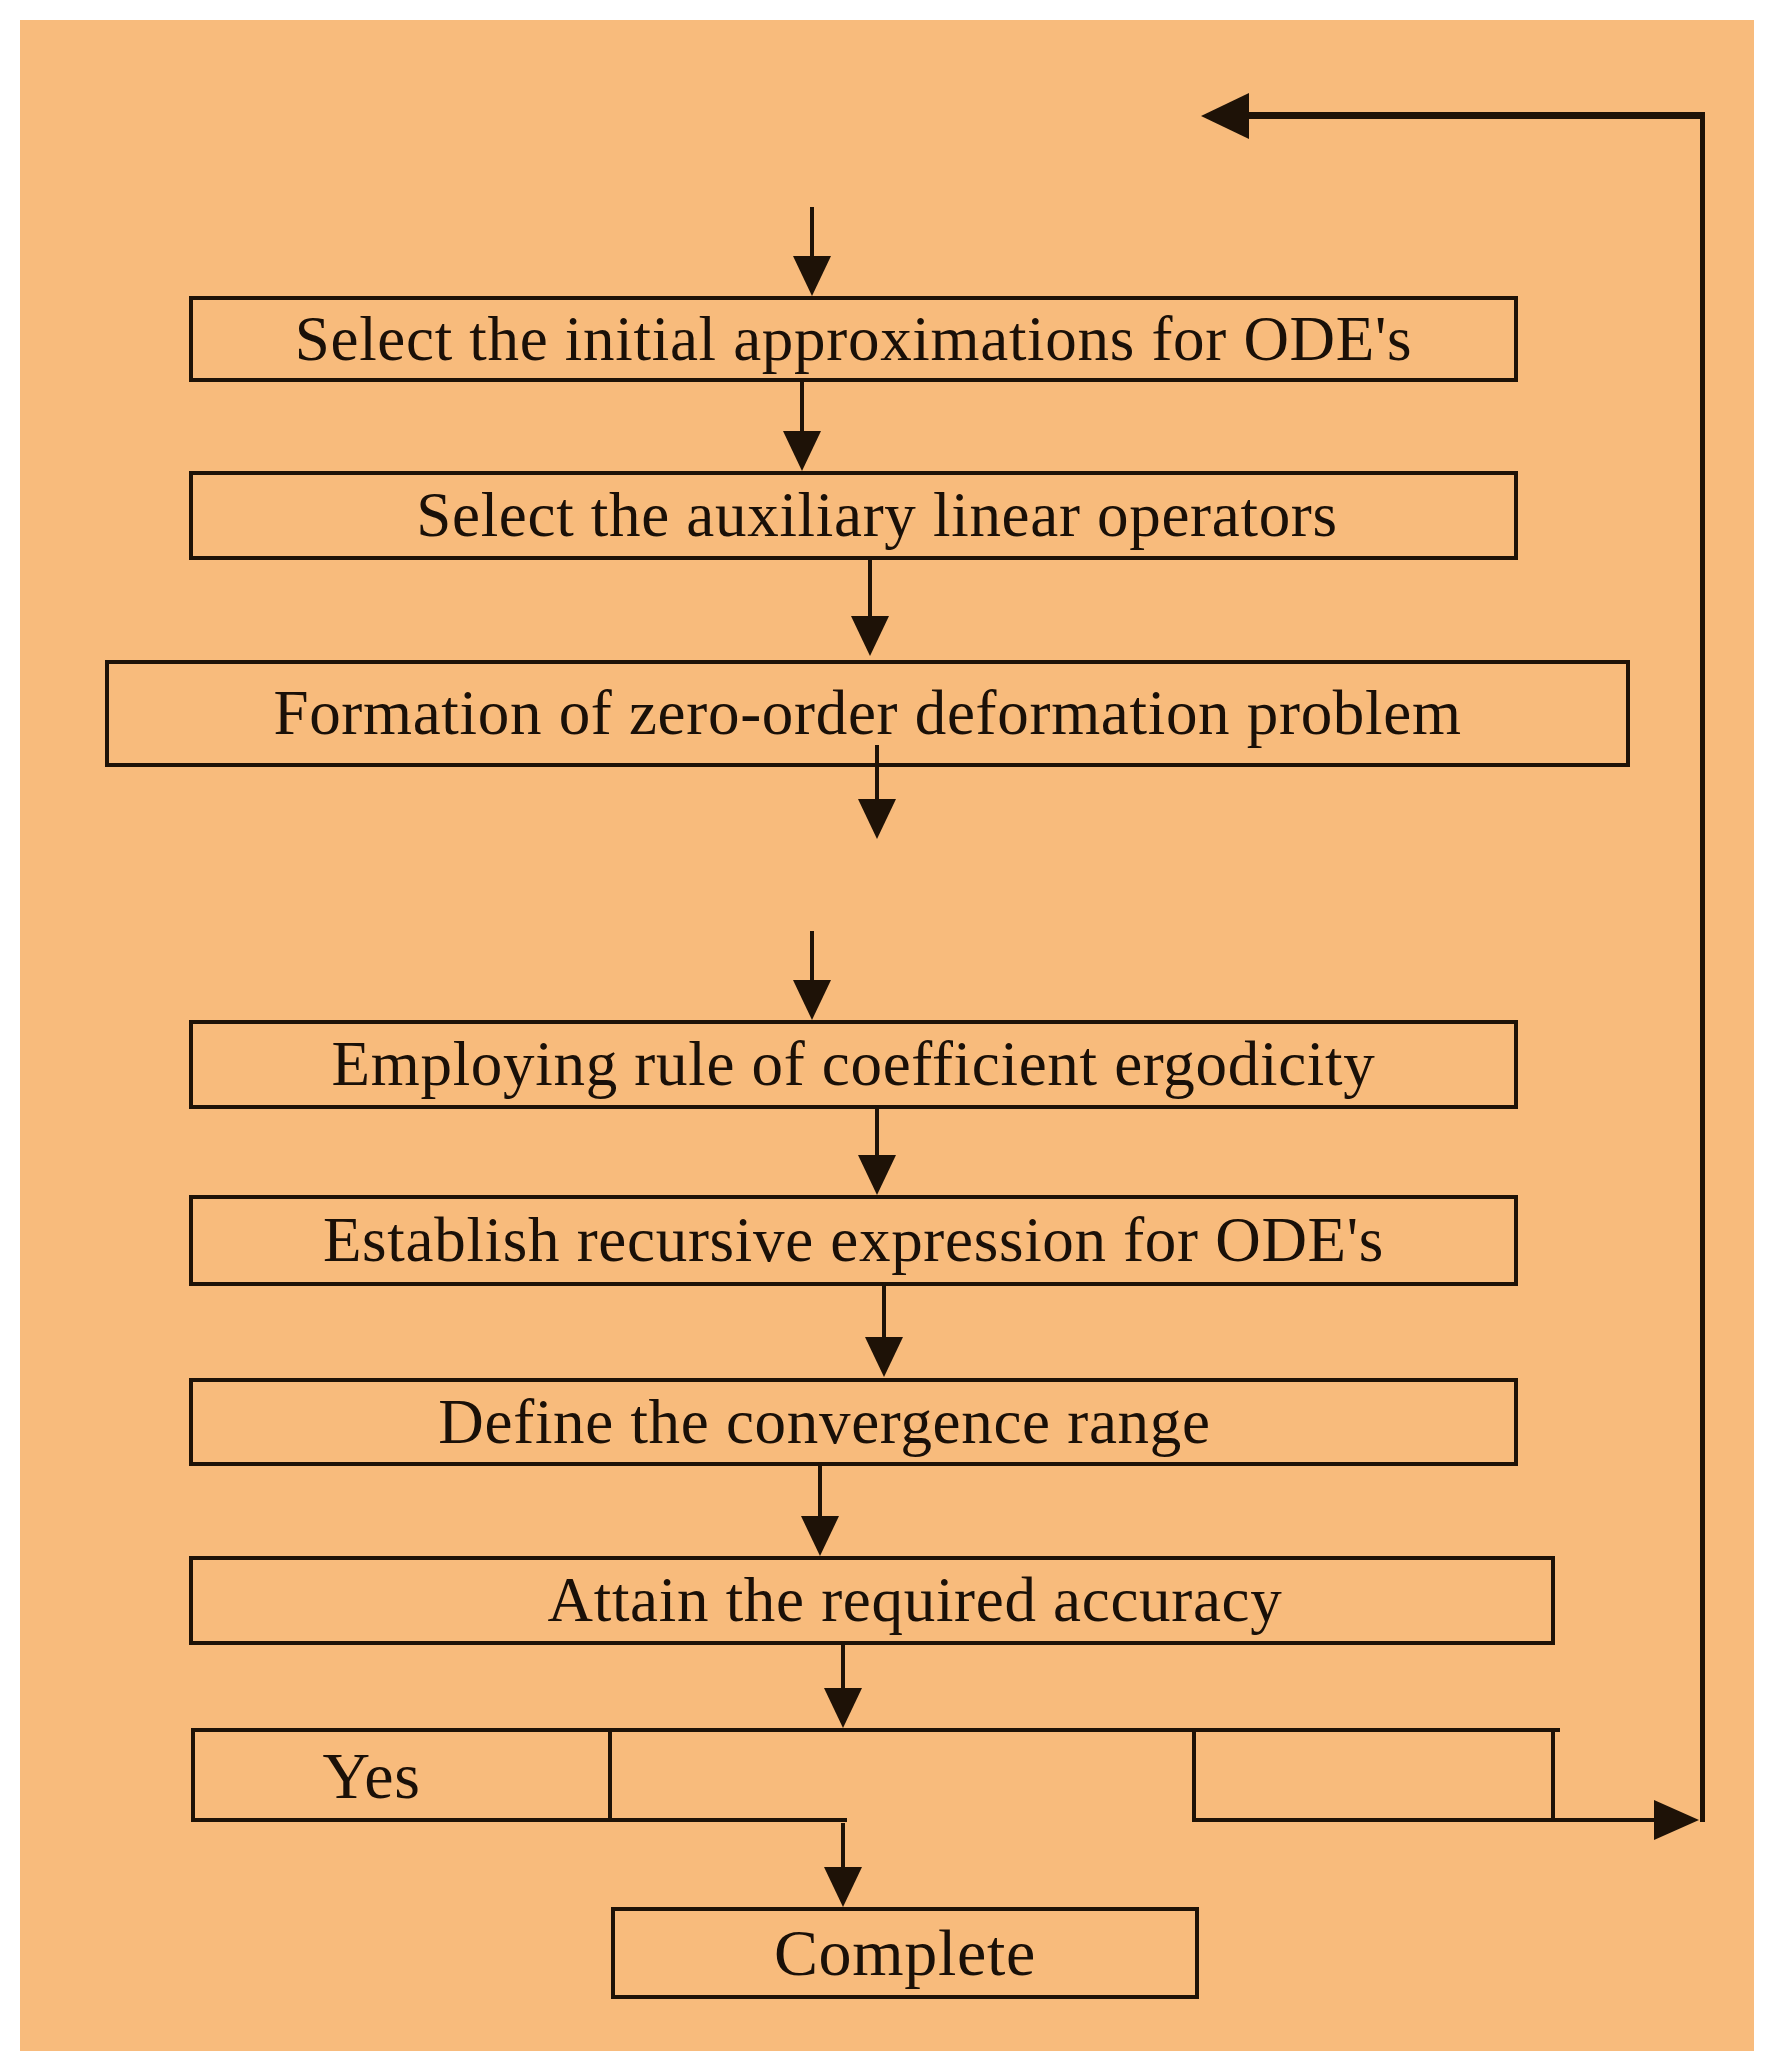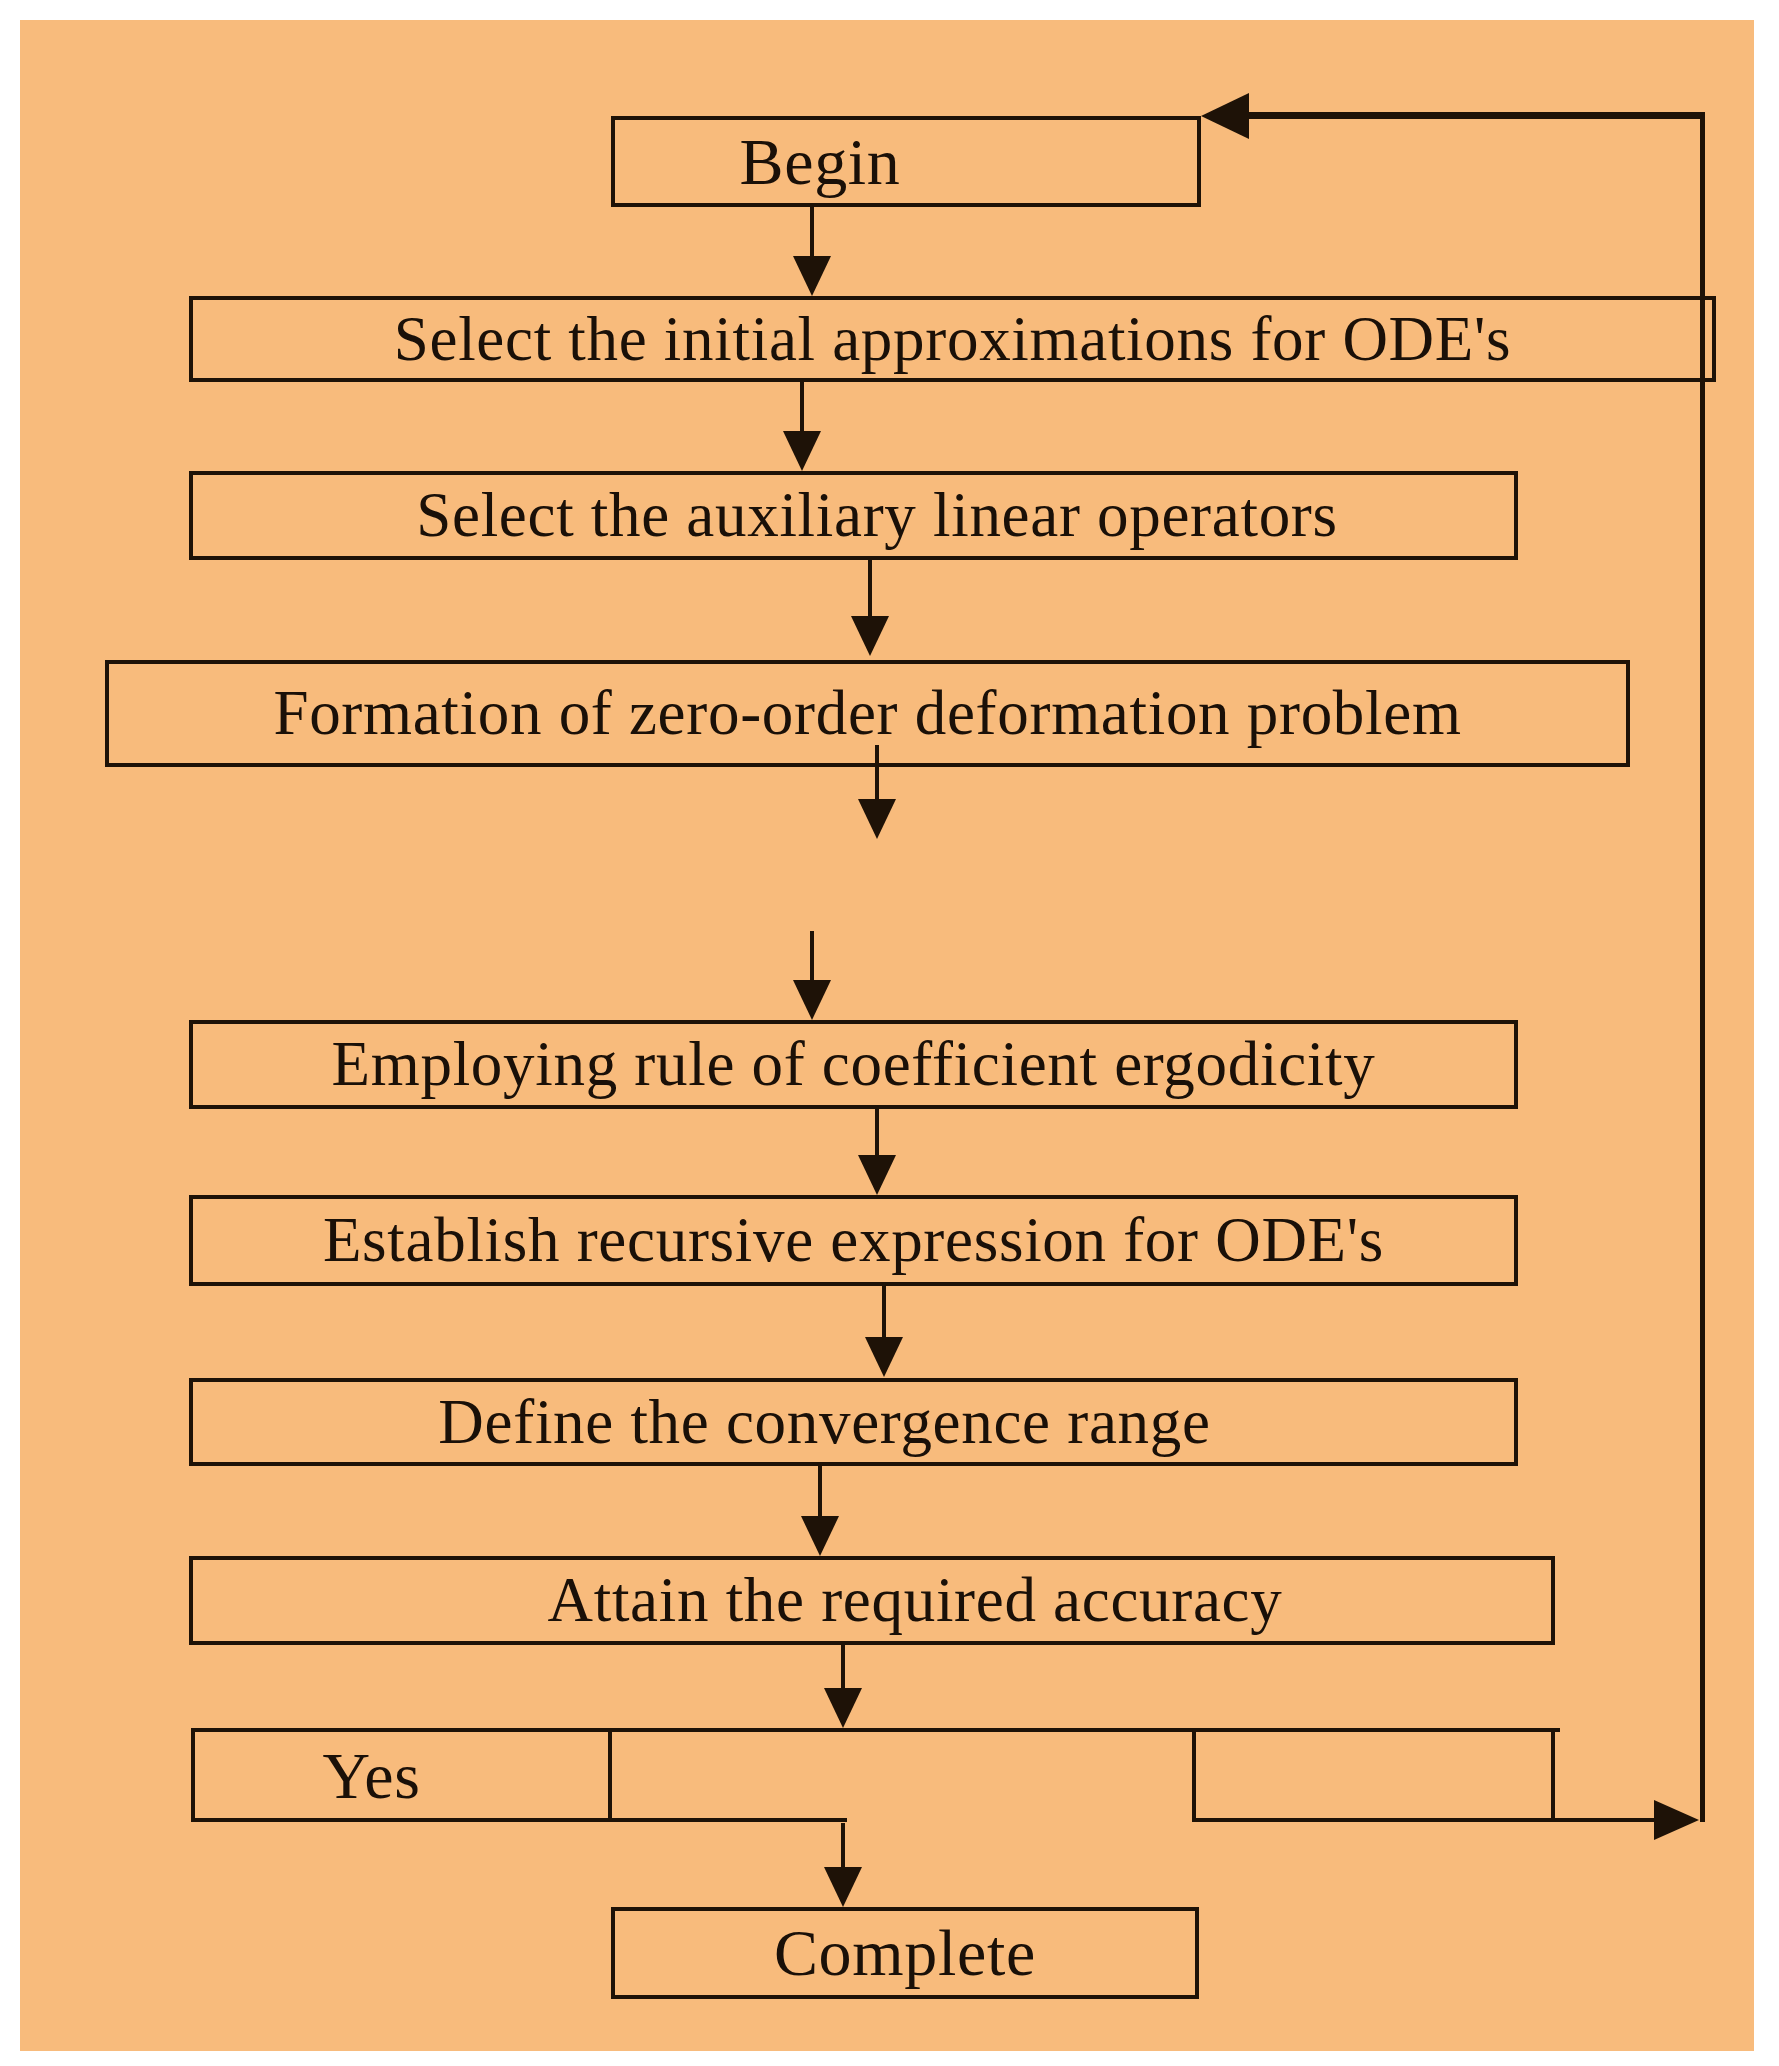--- a/index.html
+++ b/index.html
@@ -69,25 +69,22 @@
   .label-area{
     position:absolute;display:flex;align-items:center;justify-content:center;
   }
 </style>
 </head>
 <body>
 
 <div class="canvas">
   <div class="panel">
 
-    <div class="node" style="left:591px;top:96px;width:590px;height:91px;">
-      <span class="lbl big shift-l120">Begin</span>
-    </div>
 
-    <div class="node" style="left:169px;top:276px;width:1527px;height:86px;">
+    <div class="node" style="left:169px;top:276px;width:1329px;height:86px;">
       <span class="lbl">Select the initial approximations for ODE's</span>
     </div>
 
     <div class="node" style="left:169px;top:451px;width:1329px;height:89px;padding-left:47px;">
       <span class="lbl">Select the auxiliary linear operators</span>
     </div>
 
     <div class="node" style="left:85px;top:596px;width:1525px;height:107px;margin-top:44px;">
       <span class="lbl">Formation of zero-order deformation problem</span>
     </div>

